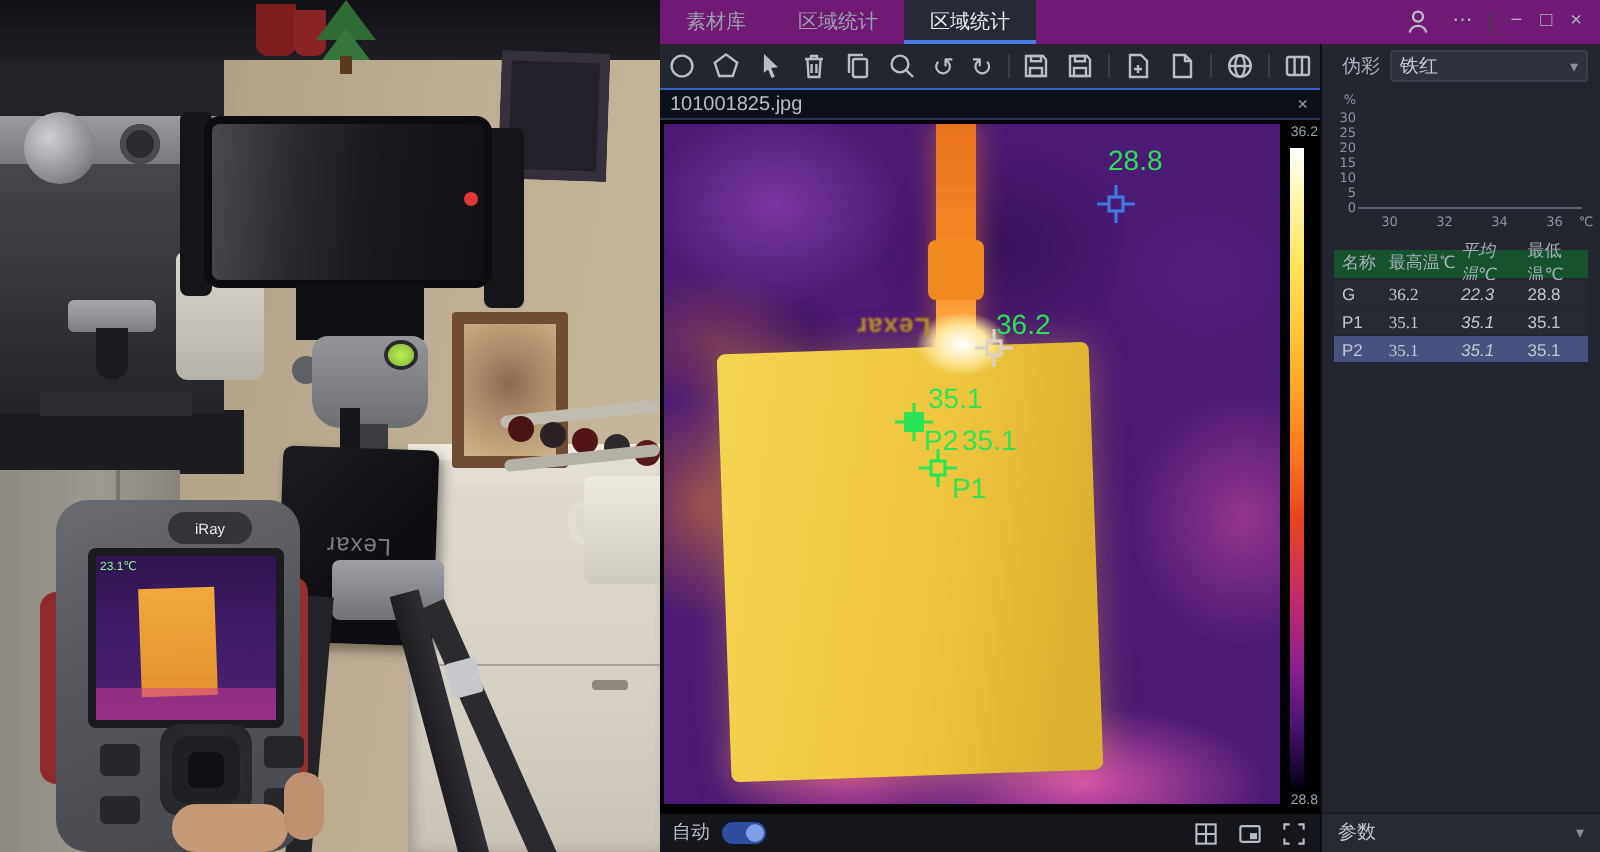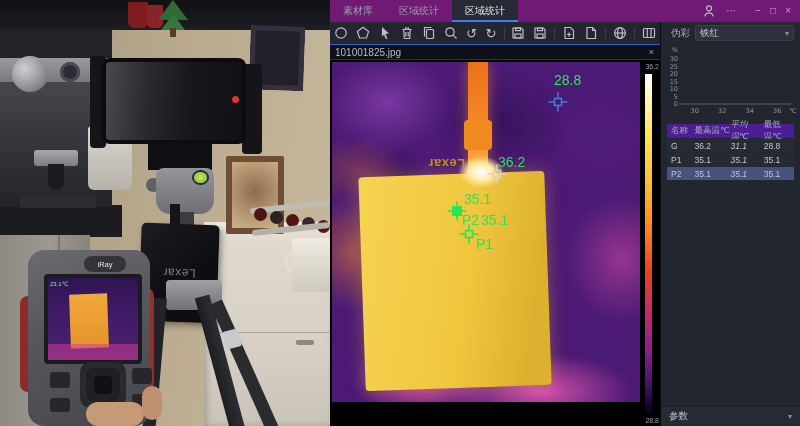--- a/index.html
+++ b/index.html
@@ -147,26 +147,26 @@
   .pseudo-row { height:22px; display:flex; align-items:center; padding:0 6px 0 10px; gap:5px; flex:none; }
   .pseudo-label { font-size:9.5px; color:#aab0bb; }
   .pseudo-select { flex:1; height:16px; background:#2e323c; border:1px solid #3a3f4b; border-radius:2px; display:flex; align-items:center; padding:0 4px; font-size:9.5px; color:#c8ccd5; }
   .chev { margin-left:auto; font-size:8px; color:#8a909c; }
   .section-head { height:20px; display:flex; align-items:center; padding:0 8px; background:#272b34; font-size:10px; color:#d3d6dd; border-top:1px solid #1c1f26; flex:none; }
   .sec-icon { margin-left:auto; }
   .sec-icon svg { stroke:#8a909c; fill:none; stroke-width:1.2; }
   .sub-head { padding:6px 8px 2px; font-size:9.5px; color:#c3c7d0; flex:none; }
   .chart-wrap { padding:2px 2px 2px 6px; flex:none; }
   .chart-wrap svg text { fill:#8a93a2; font-size:6.5px; font-family:"DejaVu Sans",sans-serif; }
-  .thead { display:flex; height:14px; background:#4c1d95; align-items:center; margin:2px 6px 0 6px; flex:none; }
+  .thead { display:flex; height:14px; background:#14532d; align-items:center; margin:2px 6px 0 6px; flex:none; }
   .thead span { font-size:8.5px; color:#aab0bb; }
   .trow { display:flex; height:13px; align-items:center; margin:1px 6px 0 6px; background:#262a33; }
   .trow.selected { background:#47527e; }
   .tcell { font-size:8.5px; color:#c3c7d0; }
-  .c0 { width:28px; padding-left:4px; } .c1 { width:37px; } .c2 { width:34px;font-style:italic; } .c3 { width:31px; }
+  .c0 { width:28px; padding-left:4px; } .c1 { width:37px;font-family:Liberation Serif, serif; } .c2 { width:34px;font-style:italic; } .c3 { width:31px; }
   .params-row { margin-top:auto; height:20px; display:flex; align-items:center; padding:0 8px; background:#262a33; border-top:1px solid #1a1d23; font-size:9.5px; color:#c3c7d0; flex:none; }
 </style>
 </head>
 <body>
 
 <div class="stage">
 
   <div class="photo">
     <div class="shelf-top"></div>
     <div class="red-cup1"></div>
@@ -386,20 +386,43 @@
                   <rect x="7.5" y="7.5" width="7" height="7" fill="none" stroke="#2be455" stroke-width="1.6"></rect>
     <path d="M11 1.5 V7 M11 15 V20.5 M1.5 11 H7 M15 11 H20.5" stroke="#2be455" stroke-width="1.6"></path>
                 </svg></span>
             <span class="ann" style="left:144px;top:174px;">P1</span>
           </div>
           <div class="colorbar"></div>
           <span class="cbmax">36.2</span>
           <span class="cbmin">28.8</span>
         </div>
 
+        <div class="vbottom">
+          <span class="auto-label">自动</span>
+          <span class="toggle"></span>
+          <span class="vb-icons">
+              <span class="tbtn">
+                <svg width="16" height="16" viewBox="0 0 16 16">
+                  <rect x="2.5" y="2.5" width="11" height="11"></rect>
+                  <path d="M8 2.5 v11 M2.5 8 h11"></path>
+                </svg>
+              </span>
+              <span class="tbtn">
+                <svg width="16" height="16" viewBox="0 0 16 16">
+                  <rect x="2.5" y="3.5" width="11" height="9" rx="1"></rect>
+                  <rect x="8" y="7.5" width="4" height="3.5" fill="#b9bdc7" stroke="none"></rect>
+                </svg>
+              </span>
+              <span class="tbtn">
+                <svg width="16" height="16" viewBox="0 0 16 16">
+                  <path d="M2.5 5.5 v-3 h3 M13.5 5.5 v-3 h-3 M2.5 10.5 v3 h3 M13.5 10.5 v3 h-3"></path>
+                </svg>
+              </span>
+            </span>
+        </div>
       </div>
 
       <div class="sidebar">
         <div class="pseudo-row">
           <span class="pseudo-label">伪彩</span>
           <span class="pseudo-select">
             <span>铁红</span>
             <span class="chev">▾</span>
           </span>
         </div>
@@ -425,21 +448,21 @@
         <div class="thead">
             <span class="tcell c0">名称</span>
             <span class="tcell c1">最高温℃</span>
             <span class="tcell c2">平均温℃</span>
             <span class="tcell c3">最低温℃</span>
           </div>
         <div>
             <div class="trow">
               <span class="tcell c0">G</span>
               <span class="tcell c1">36.2</span>
-              <span class="tcell c2">31.1</span>
+              <span class="tcell c2">22.3</span>
               <span class="tcell c3">28.8</span>
             </div>
             <div class="trow">
               <span class="tcell c0">P1</span>
               <span class="tcell c1">35.1</span>
               <span class="tcell c2">35.1</span>
               <span class="tcell c3">35.1</span>
             </div>
             <div class="trow selected">
               <span class="tcell c0">P2</span>

